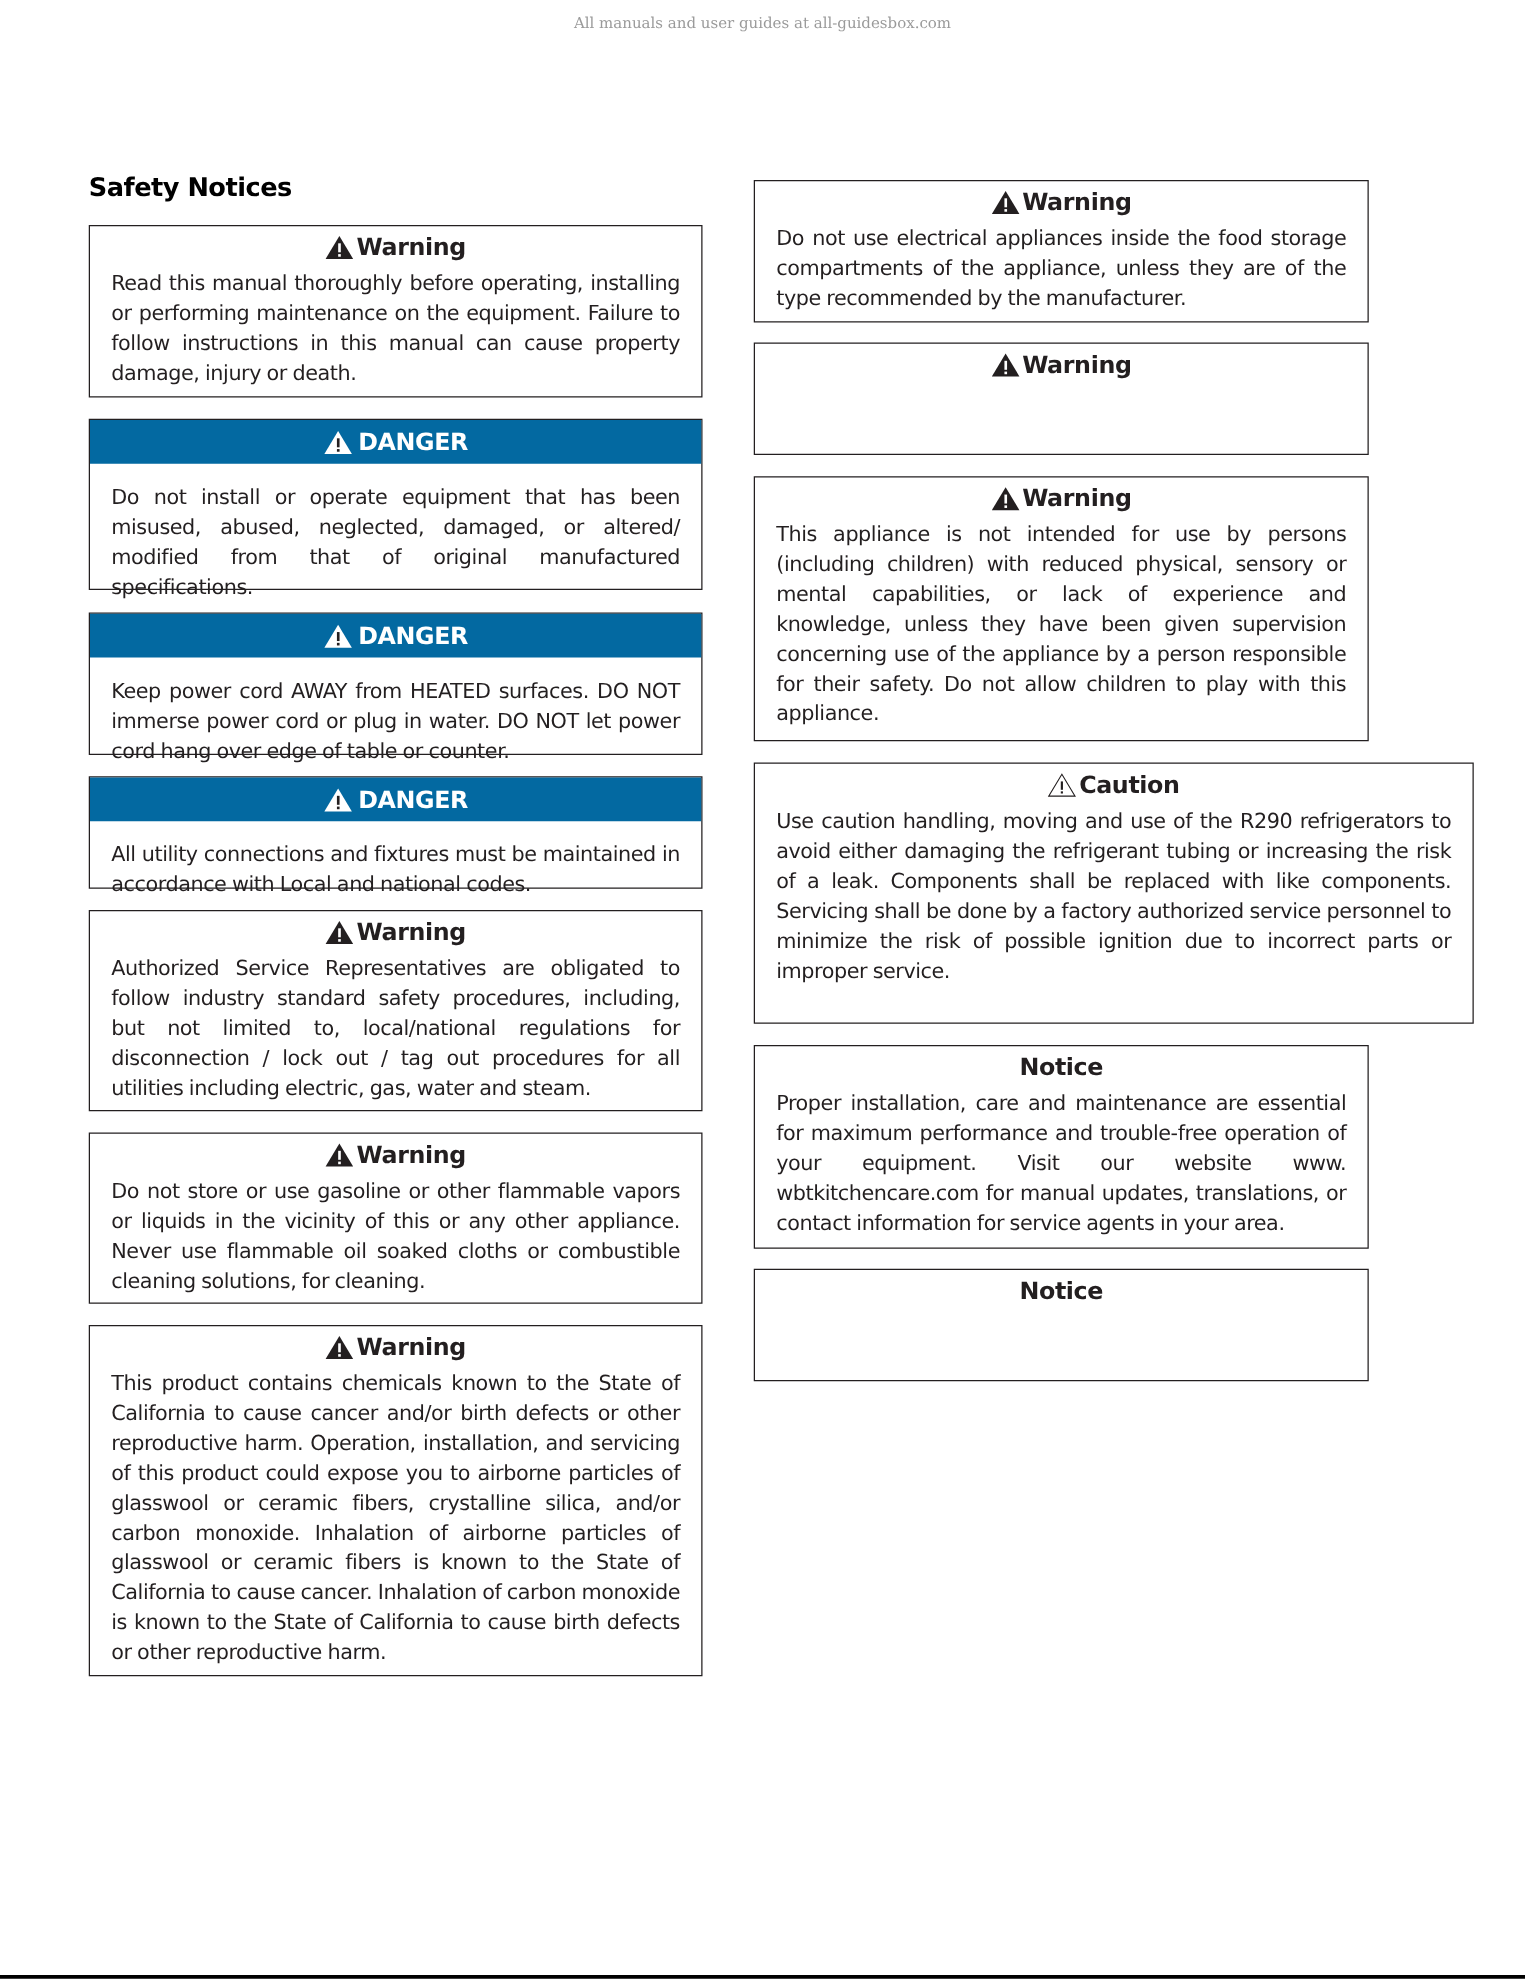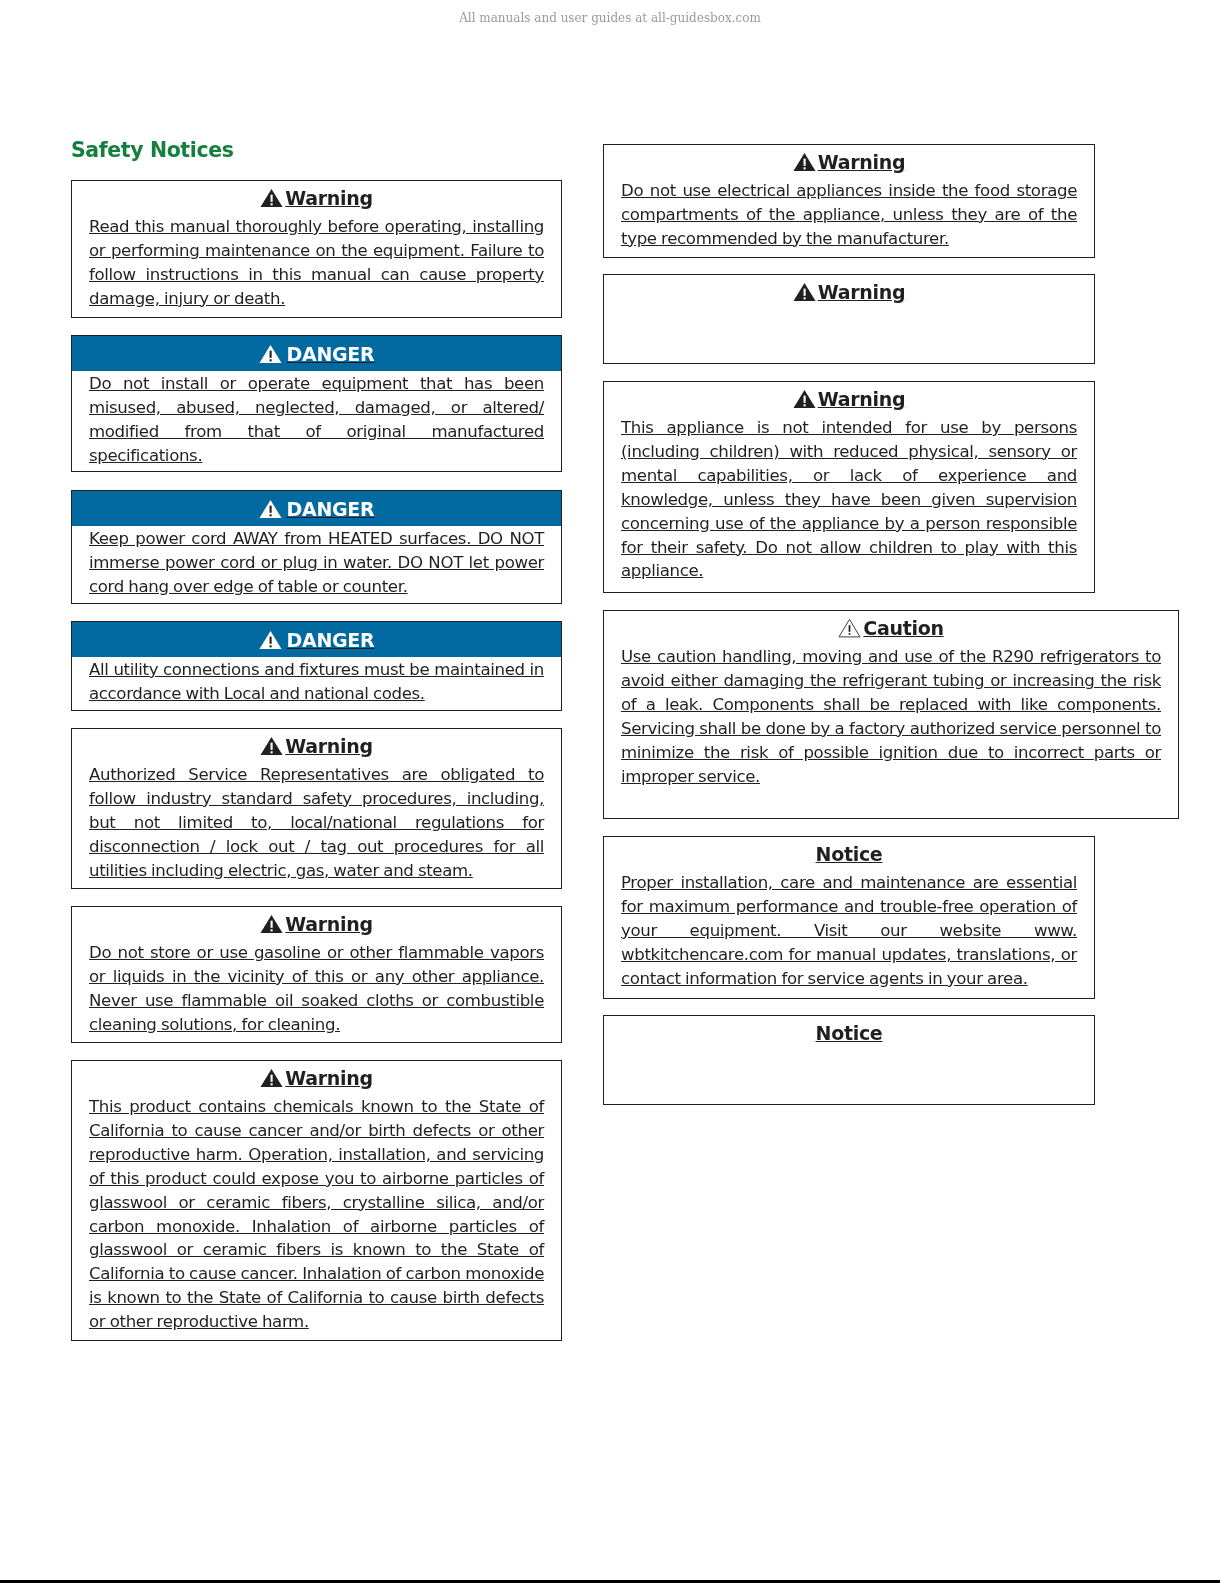--- a/index.html
+++ b/index.html
@@ -7,37 +7,37 @@
     width: 1220px; height: 1583px; position: relative; background: #ffffff;
     font-family: "DejaVu Sans", "Liberation Sans", sans-serif; color: #231f20;
     overflow: hidden;
   }
   .watermark {
     position: absolute; top: 11px; left: 0; width: 1220px; text-align: center;
     font-family: "DejaVu Serif", "Liberation Serif", serif; font-size: 12px; color: #9a9a9a;
   }
   .section-title {
     position: absolute; left: 71px; top: 138px; margin: 0;
-    font-size: 20.5px; font-weight: bold; color: #15803d; letter-spacing: -0.4px; text-align: right;
+    font-size: 20.5px; font-weight: bold; color: #000000; letter-spacing: -0.4px; text-align: right;
   }
   .notice {
-    position: absolute; box-sizing: border-box; border: 1px solid #231f20; background: #fff; text-decoration: underline;
+    position: absolute; box-sizing: border-box; border: 1px solid #231f20; background: #fff;
   }
   .notice .head {
     height: 34px; display: flex; align-items: center; justify-content: center;
     font-weight: bold; font-size: 19px; letter-spacing: -0.3px; color: #231f20;
   }
   .notice.danger .head { background: #0369a1; color: #ffffff; height: 35px; }
   .notice .head .icon { display: inline-block; width: 23px; height: 20px; margin-right: 2px; }
   .notice.danger .head .icon { margin-right: 5px; }
   .notice .body {
     padding: 0 17px 0 17px; font-size: 16.6px; line-height: 23.9px; text-align: justify;
     letter-spacing: -0.35px; word-spacing: -0.5px;
   }
-  .notice.danger .body { padding-top: 1px; }
+  .notice.danger .body { padding-top: 15px; }
   .bottom-rule {
     position: absolute; left: 0; top: 1580px; width: 1220px; height: 3px; background: #000;
   }
 </style>
 </head>
 <body>
 
 <div class="watermark">All manuals and user guides at all-guidesbox.com</div>
 
 <h2 class="section-title">Safety Notices</h2>

